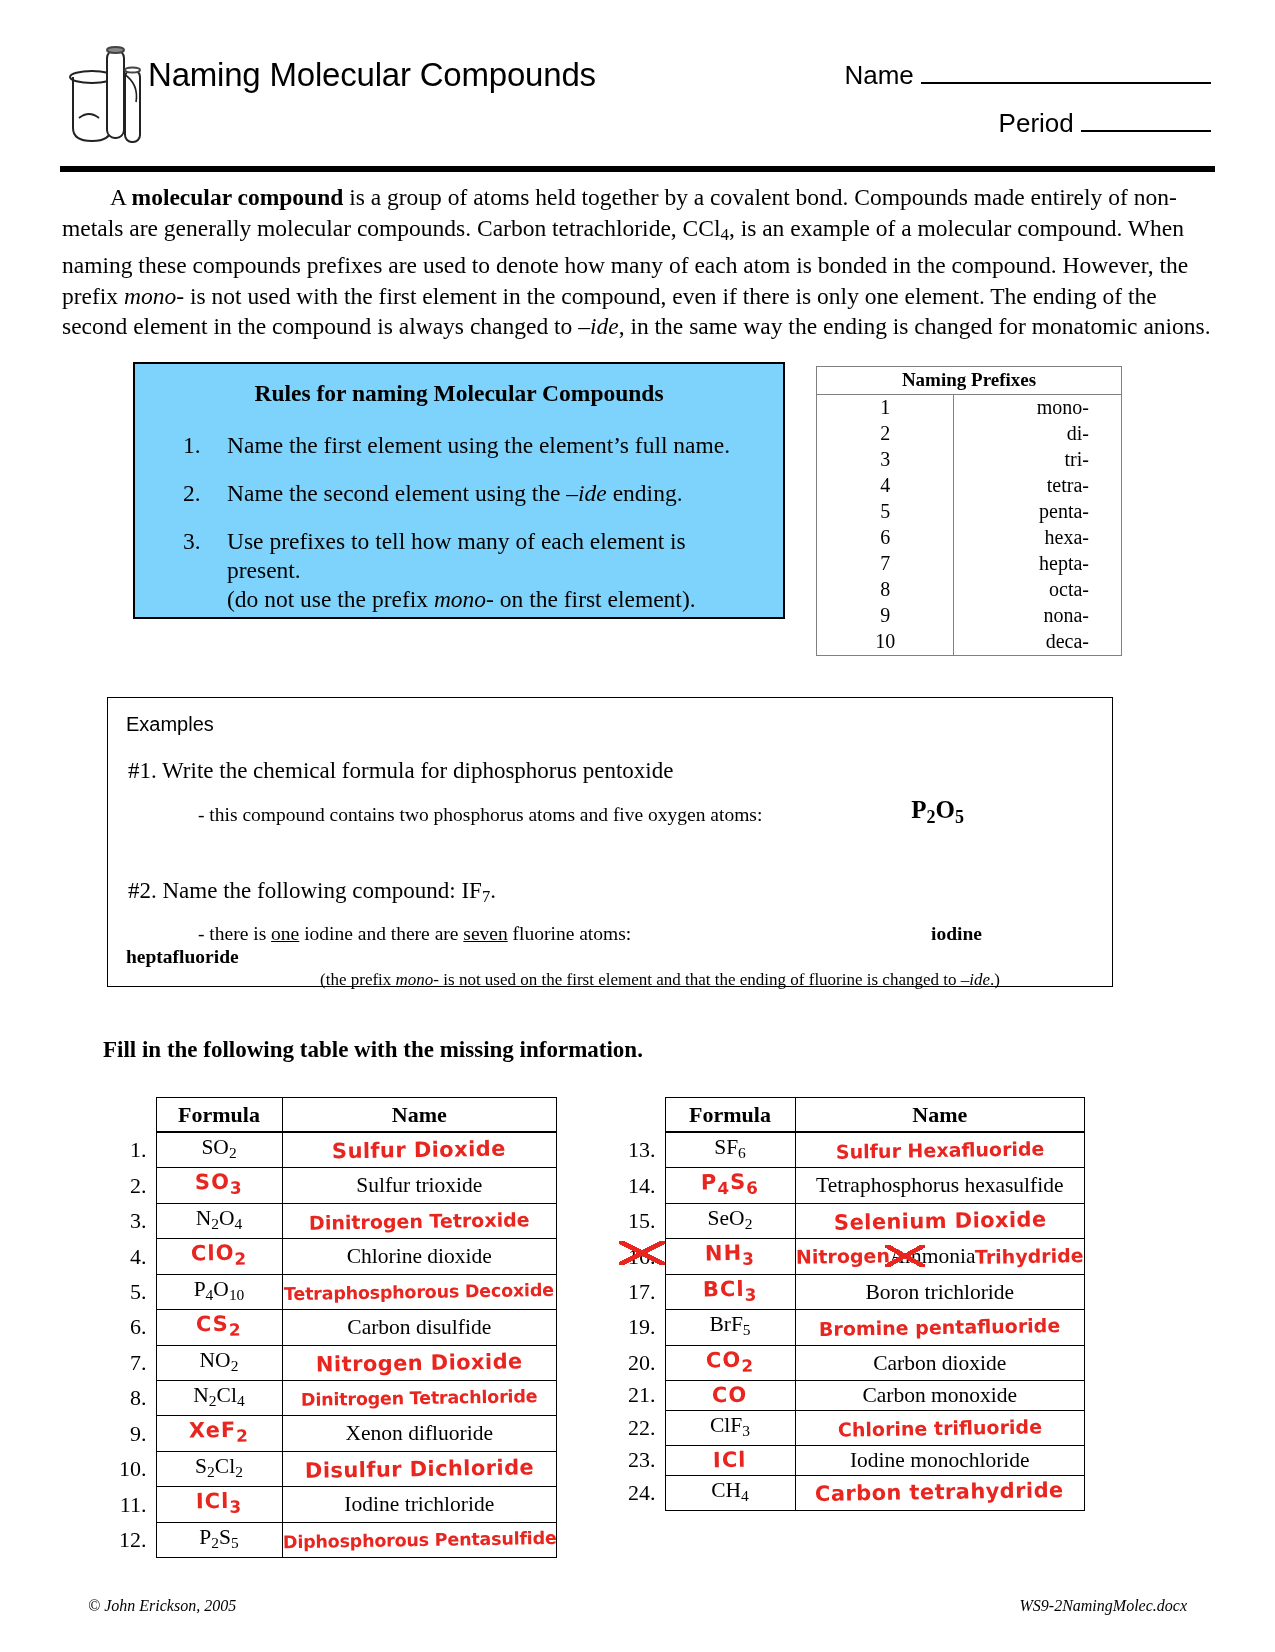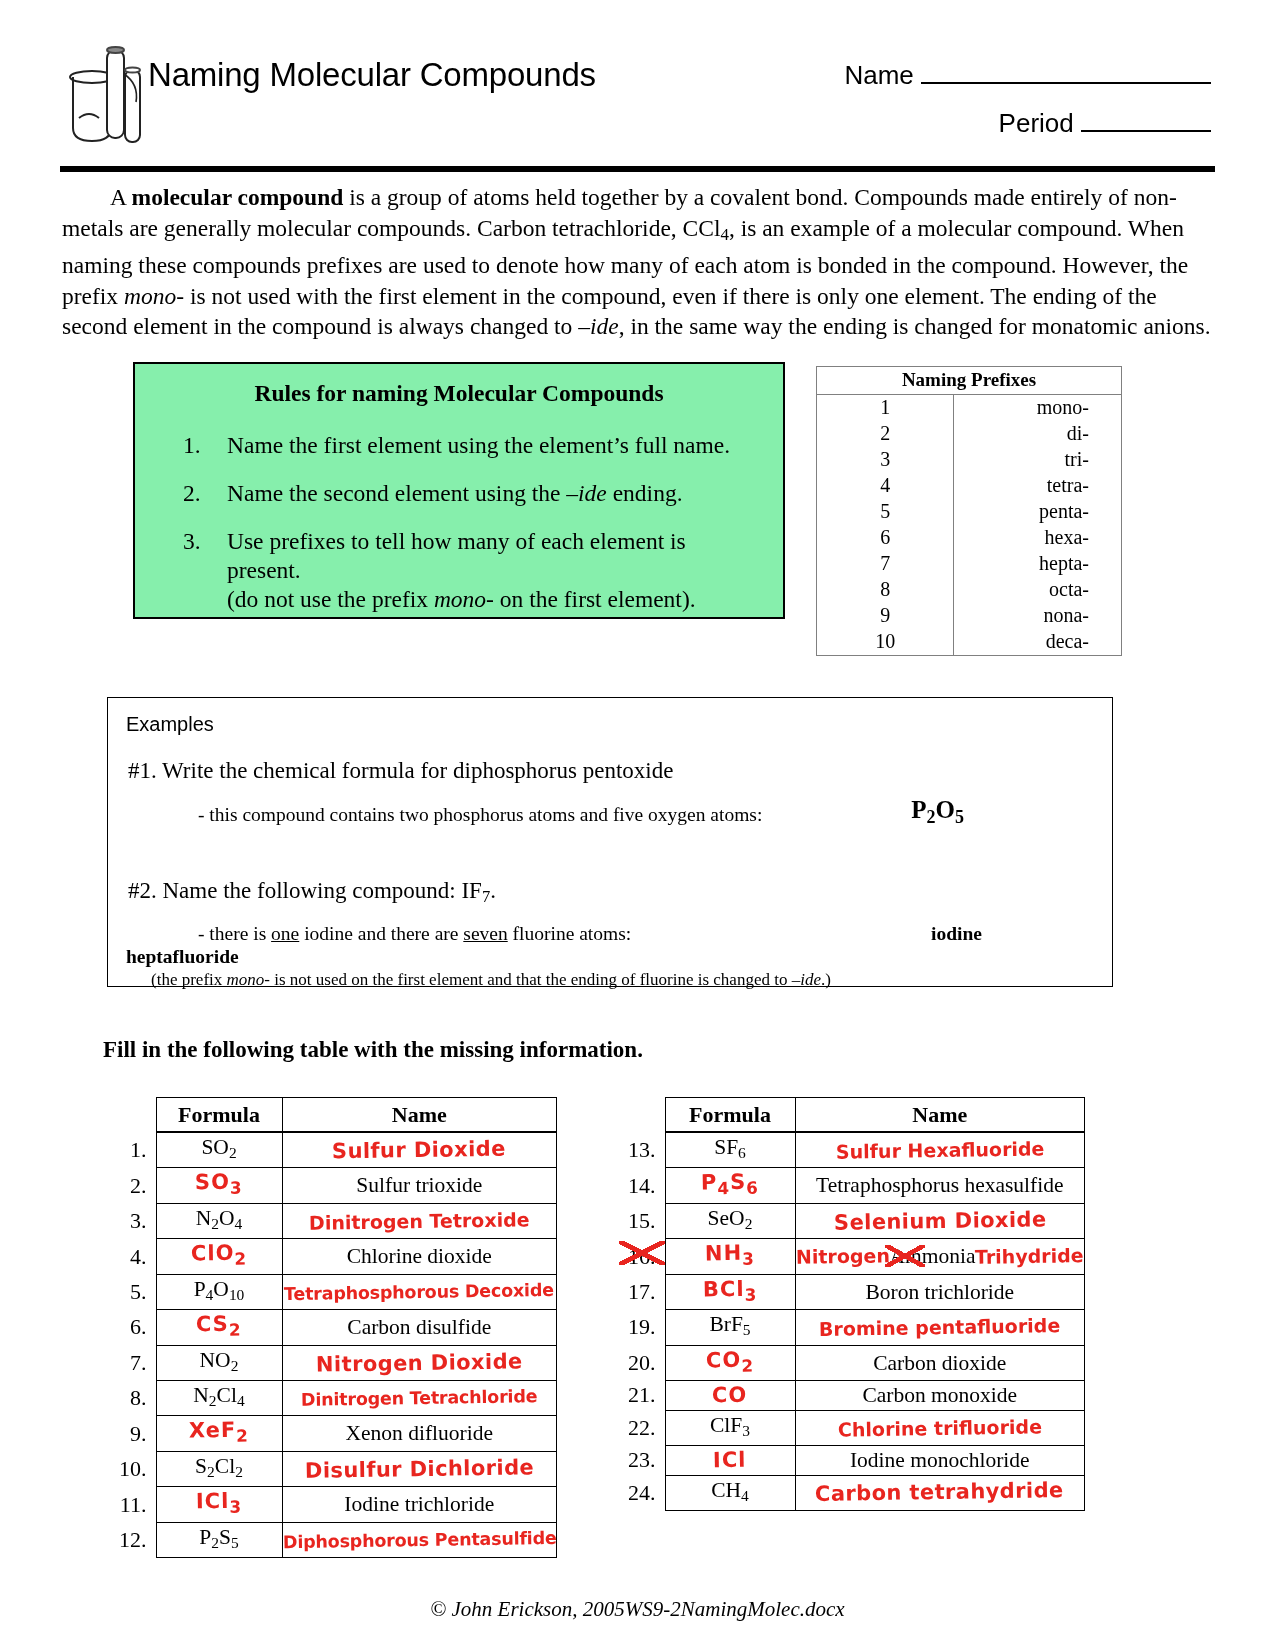--- a/index.html
+++ b/index.html
@@ -54,21 +54,21 @@
     line-height: 30.5px;
     text-align: left;
     text-indent: 48px;
   }
   sub { font-size: 0.72em; vertical-align: -0.25em; }
 
   
   .mid-row { position: relative; margin: 20px 0 0 0; height: 262px; }
   .rules-box {
     position: absolute; left: 133px; top: 0; width: 652px; height: 257px;
-    border: 2px solid #000; background: #86efac;
+    border: 2px solid #000; background: #7dd3fc;
   }
   .rules-title {
     text-align: center; font-weight: bold; font-size: 23.5px;
     margin-top: 16px;
   }
   .rules-list { margin: 24px 0 0 0; padding: 0 22px 0 48px; list-style: none; }
   .rules-list li {
     font-size: 23.5px; line-height: 29px; margin-bottom: 19px;
     position: relative; padding-left: 44px;
   }
@@ -108,21 +108,21 @@
     position: absolute; right: 148px; top: -8px;
     font-weight: bold; font-size: 25px;
   }
   .ex-q2 { font-size: 23px; margin: 52px 0 0 20px; }
   .ex-detail2 { position: relative; margin: 16px 0 0 90px; font-size: 19.5px; }
   .ex-answer2 {
     position: absolute; right: 130px; top: 0;
     font-weight: bold; font-size: 19.5px;
   }
   .ex-ans-cont { font-weight: bold; font-size: 19.5px; margin: 1px 0 0 18px; }
-  .ex-note { font-size: 17px; margin: 2px 0 0 43px; }
+  .ex-note { font-size: 17px; margin: 2px 0 0 100px; text-align: center; }
   u { text-decoration: underline; }
 
   
   .fill-heading {
     position: absolute; left: 103px; top: 995px;
     font-weight: bold; font-size: 23px;
   }
 
   
   .tables { position: absolute; left: 0; top: 1055px; width: 1275px; }
@@ -182,22 +182,22 @@
     content: ""; position: absolute; left: -4px; top: 1px;
     width: 40px; height: 22px;
     background:
       linear-gradient(to bottom right, transparent 44%, #e8251f 44%, #e8251f 56%, transparent 56%),
       linear-gradient(to top right, transparent 44%, #e8251f 44%, #e8251f 56%, transparent 56%);
   }
 
   
   .footer {
     position: absolute; left: 88px; right: 88px; top: 1555px;
-    font-style: italic; font-size: 21px;
-    display: flex; justify-content: center;
+    font-style: italic; font-size: 16px;
+    display: flex; justify-content: space-between;
   }
 </style>
 </head>
 <body>
 
 <div class="page">
 
   <div class="header">
     <svg class="logo" viewBox="0 0 95 110">
       <g fill="none" stroke="#222" stroke-width="2">

